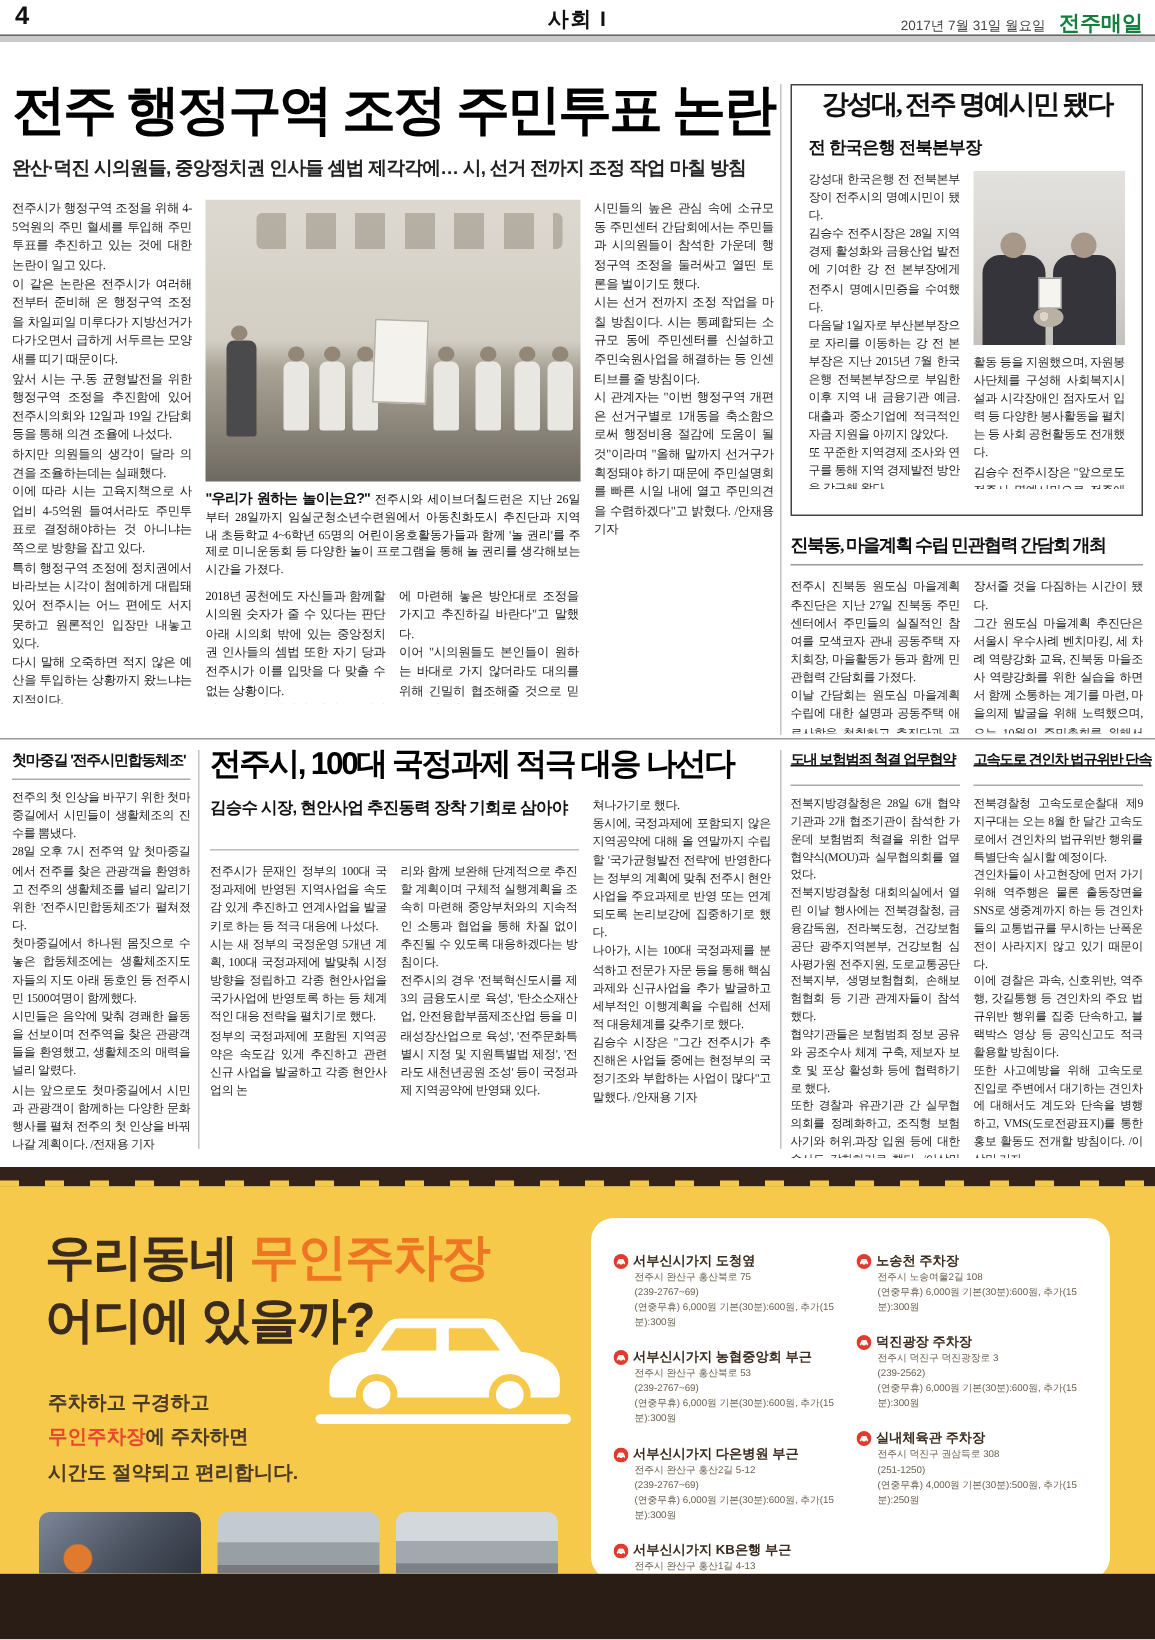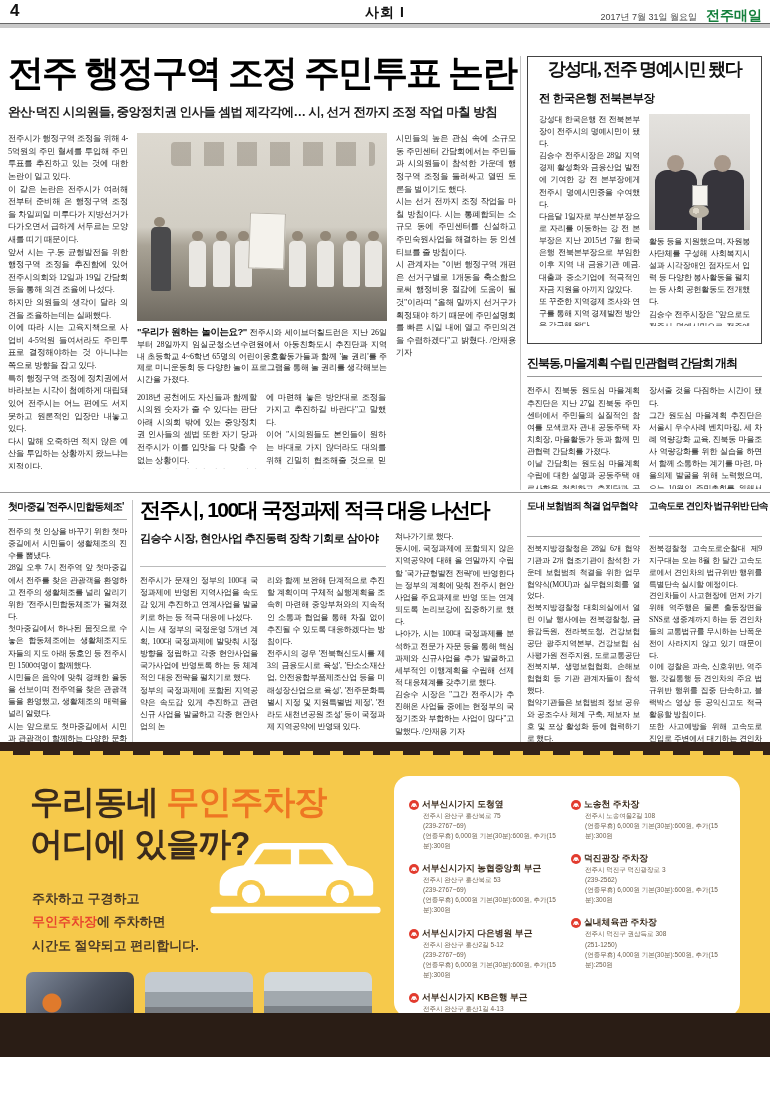--- a/index.html
+++ b/index.html
@@ -73,25 +73,25 @@
   #policy .pleft{width:246px;flex:none;}
   .psub{font:700 11px "Liberation Sans",sans-serif;letter-spacing:-0.5px;
      padding-bottom:20px;border-bottom:1px solid #bbb;}
   .pcols{display:flex;gap:9px;margin-top:8px;height:200px;overflow:hidden;}
   .pcols .ncol{width:118px;font-size:8px;flex:none;}
   .pright{width:119px;flex:none;font-size:8px;height:232px;overflow:hidden;}
 
   #minis{position:absolute;left:527px;top:500px;width:235px;display:flex;gap:9px;}
   .mini{width:113px;flex:none;}
   .mini h3{margin:0;font:700 9.5px "Liberation Sans",sans-serif;letter-spacing:-0.8px;
-     padding-bottom:23px;border-bottom:1px solid #aaa;white-space:nowrap;}
+     padding-bottom:10px;border-bottom:1px solid #aaa;white-space:nowrap;text-decoration:underline;}
   .mbody{margin-top:6px;font-size:7.8px;height:242px;overflow:hidden;}
 
   
-  #ad{position:absolute;left:0;top:742px;width:770px;height:315px;font-family:"Liberation Sans",sans-serif;}
+  #ad{position:absolute;left:0;top:778px;width:770px;height:315px;font-family:"Liberation Sans",sans-serif;}
   .ad-top{height:13px;background:#33221a;position:relative;}
   .ad-top:after{content:"";position:absolute;left:0;right:0;bottom:0;height:4px;
      background:repeating-linear-gradient(90deg,#f6c94b 0 13px,transparent 13px 30px);}
   .ad-body{position:relative;height:258px;background:#f6c94b;overflow:hidden;}
   .ad-bot{height:44px;background:#2a1d15;}
   .ad-title{position:absolute;left:30px;top:26px;font-weight:900;font-size:33px;line-height:1.28;
      color:#3b2b1c;letter-spacing:-1px;}
   .ad-title .accent{color:#ee7623;}
   .ad-copy{position:absolute;left:32px;top:132px;font-size:13px;line-height:1.8;color:#4b3a27;font-weight:700;}
   .ad-copy .accent{color:#e8462e;}

